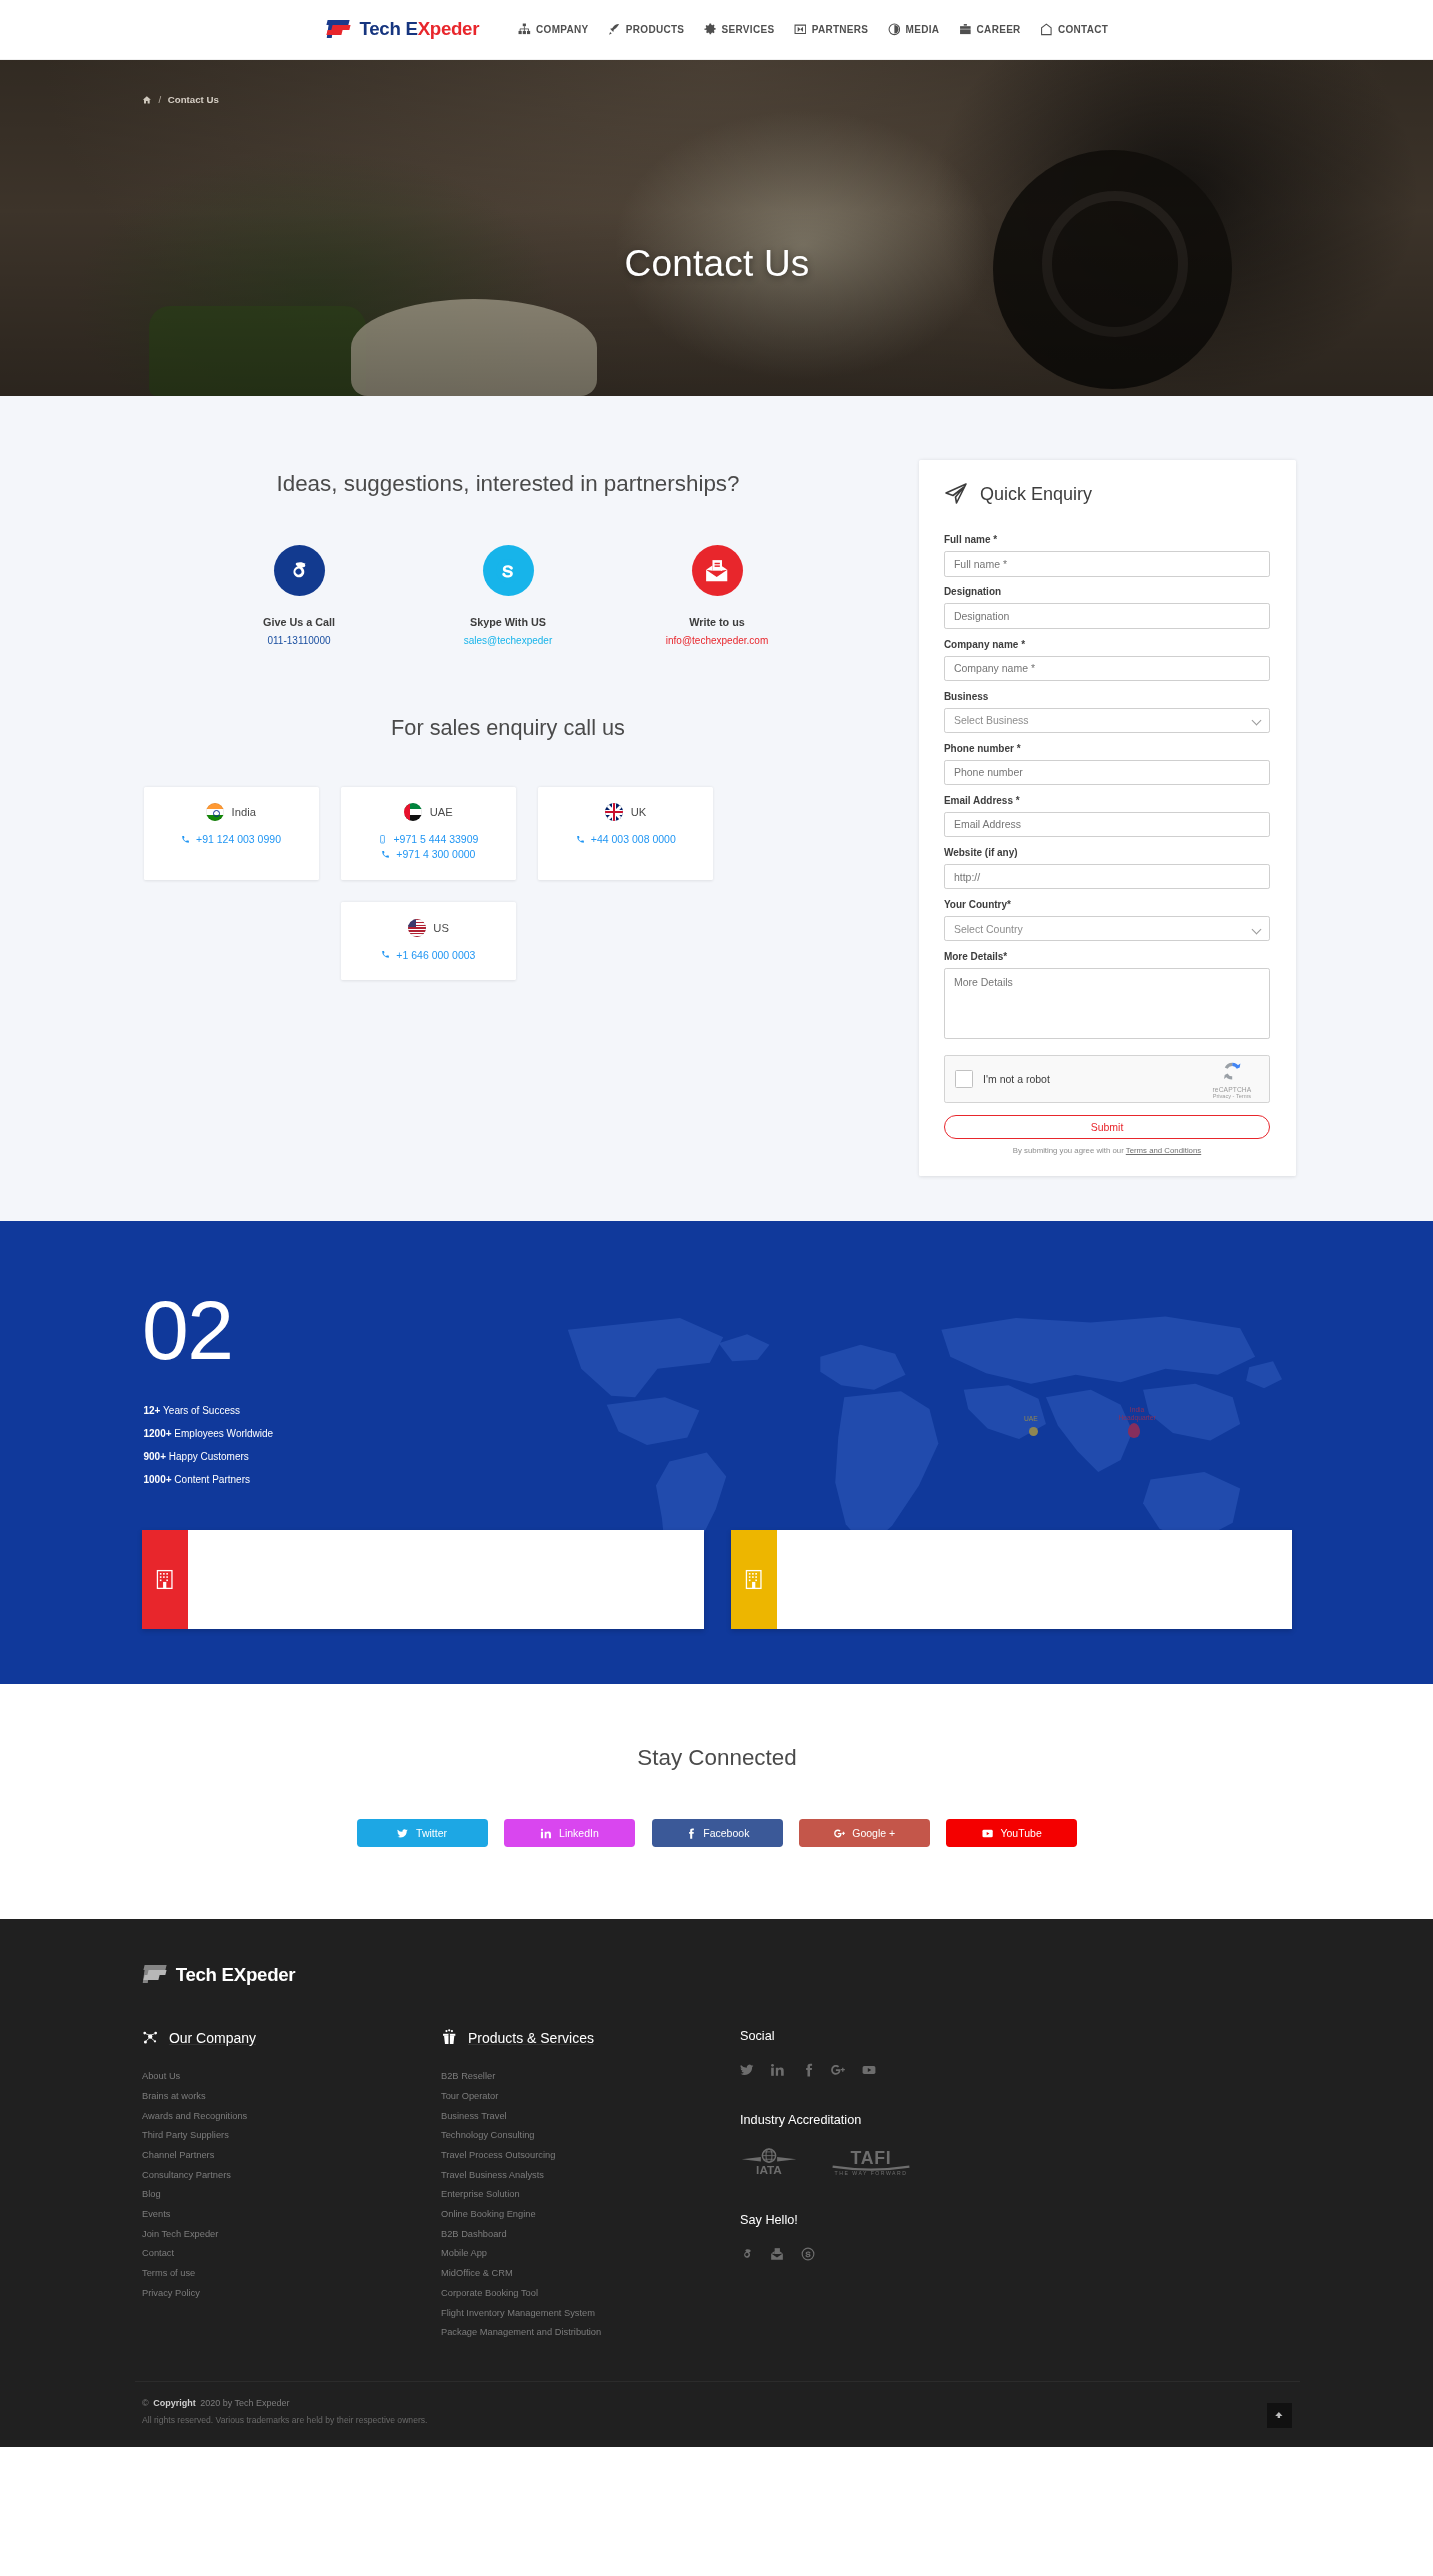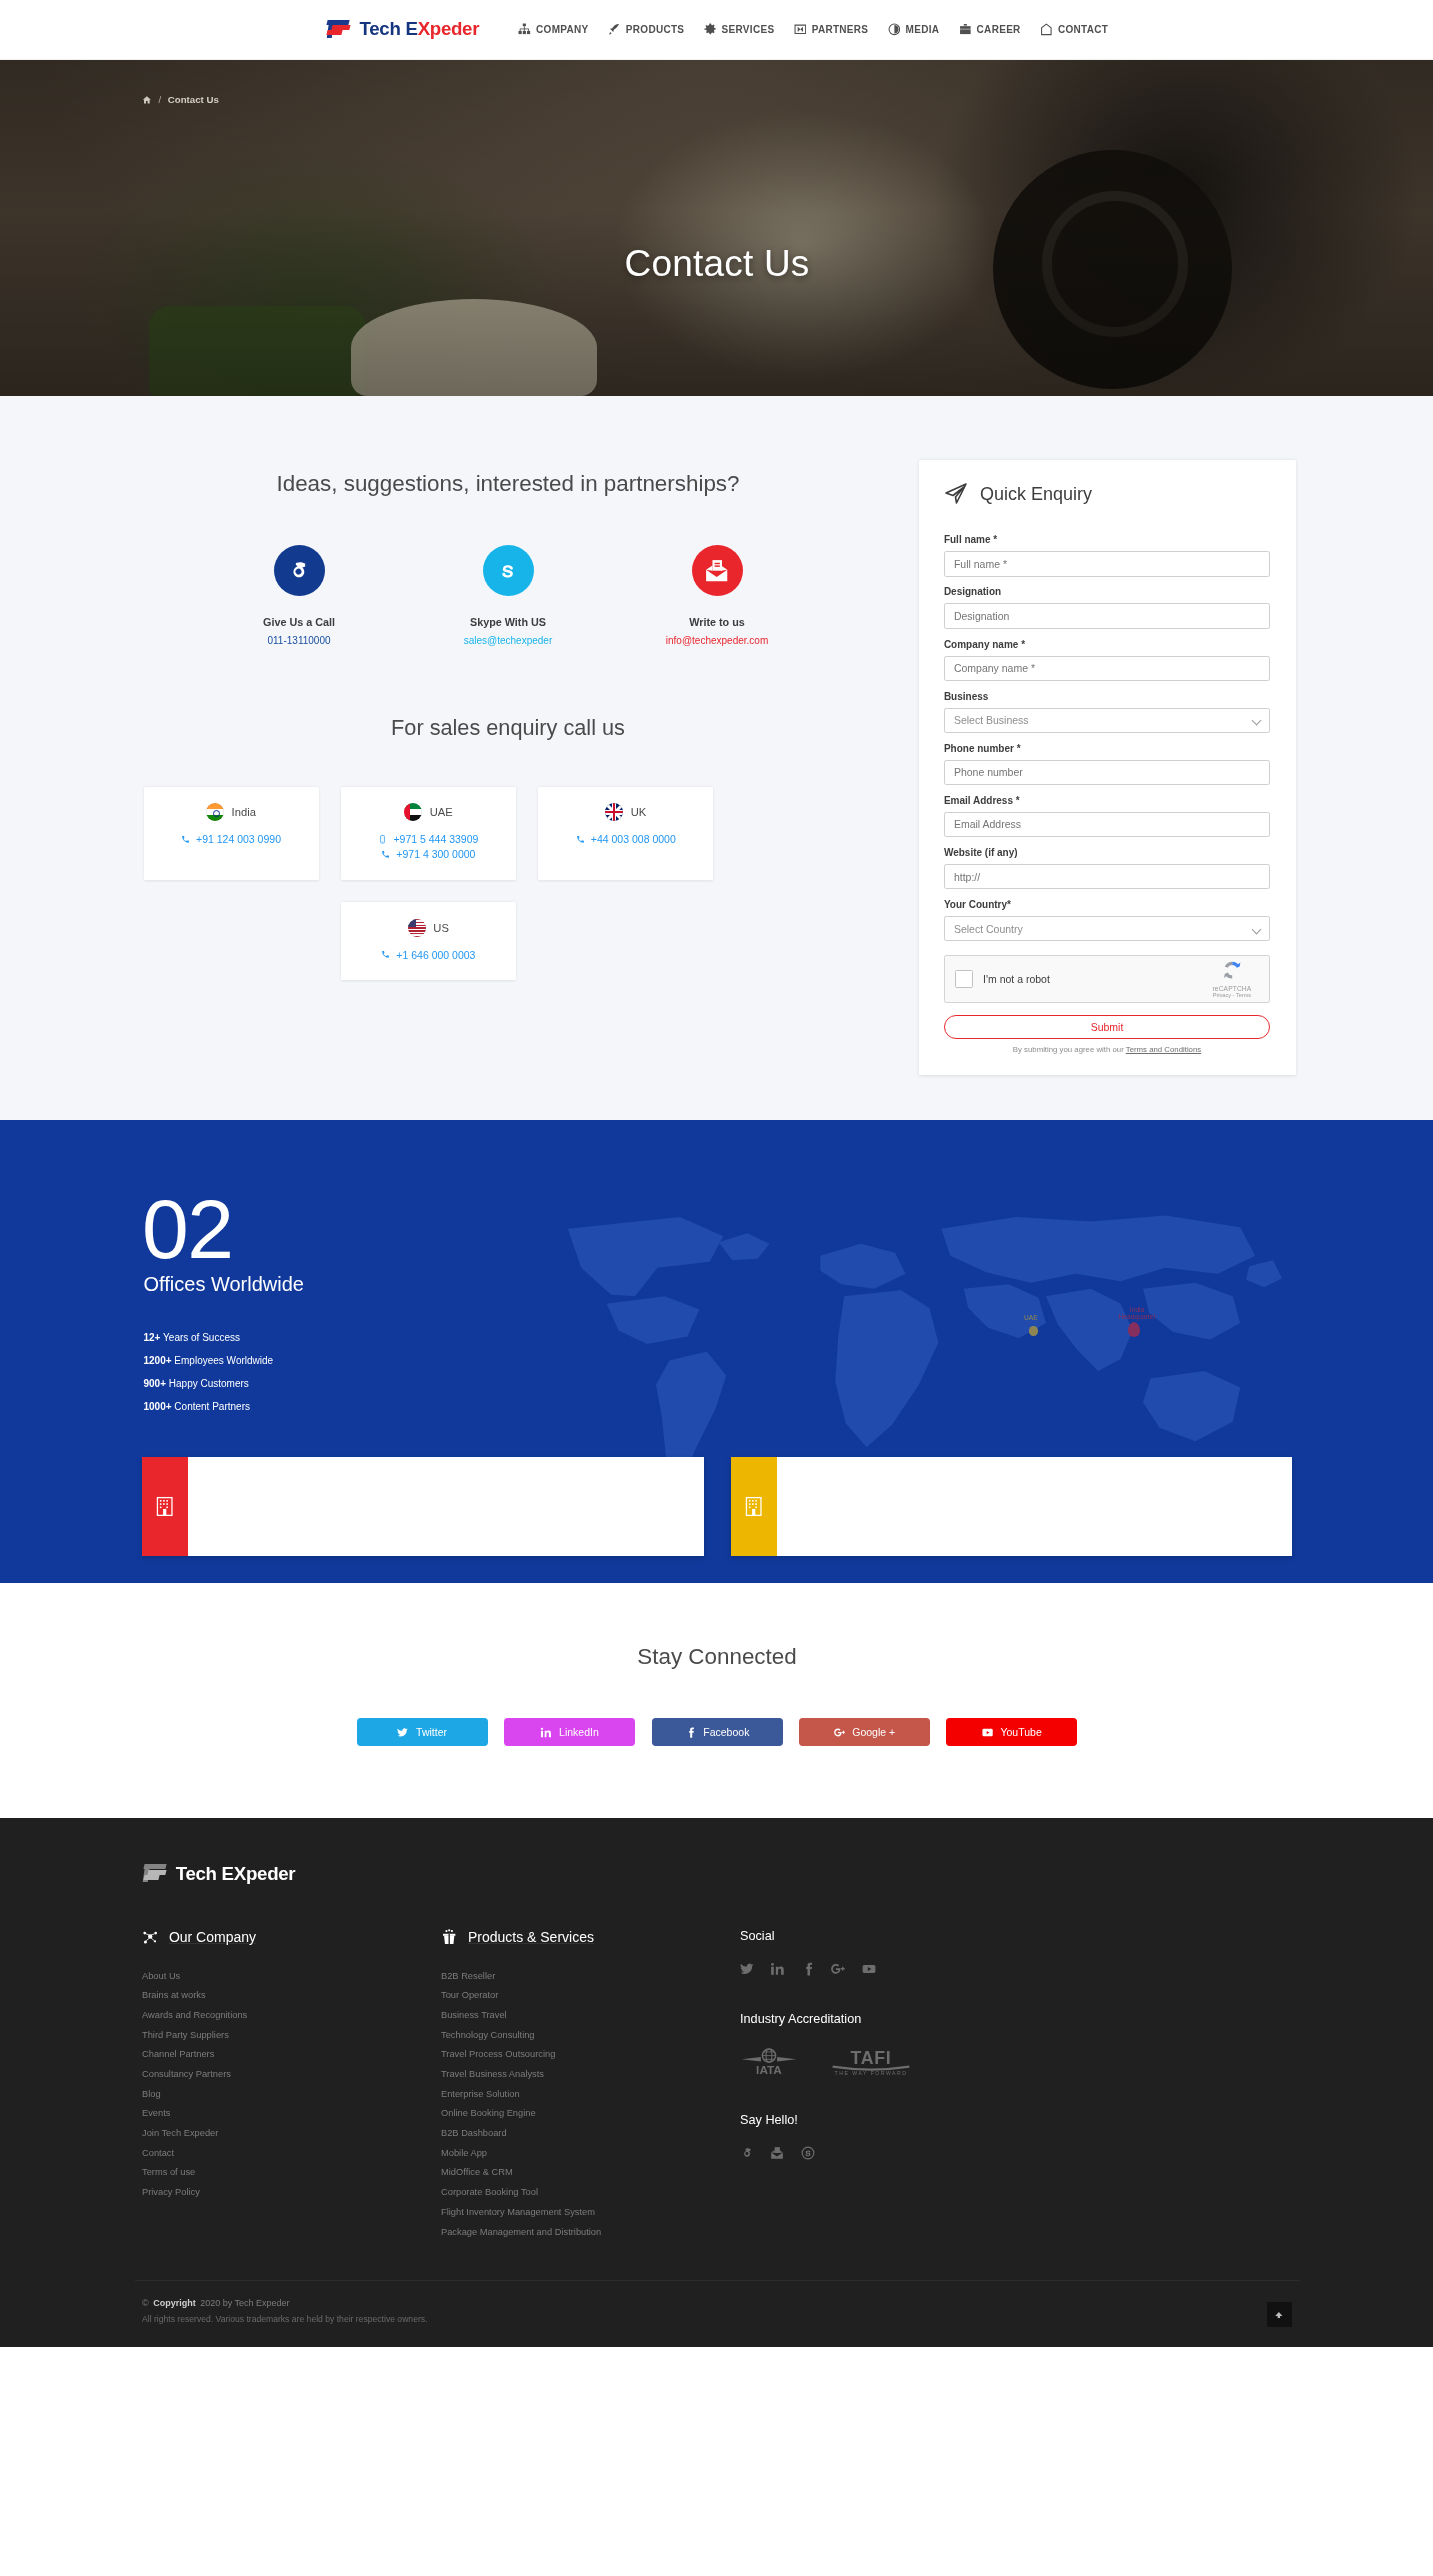--- a/index.html
+++ b/index.html
@@ -473,20 +473,22 @@
             <input class="finput" placeholder="Email Address" style=""></div>
 
           <div class="fld"><label class="flabel">Website (if any)</label>
             <input class="finput" placeholder="http://" style=""></div>
 
           <div class="fld">
               <label class="flabel">Your Country*</label>
             <div class="sel-wrap"><select class="fselect"><option>Select Country</option></select></div>
             </div>
 
+          <div class="fld"><label class="flabel">More Details*</label>
+            <textarea class="ftext" placeholder="More Details" style=""></textarea></div>
 
           <div class="captcha">
             <div class="cbox"></div>
             <div class="ctext">I'm not a robot</div>
             <div class="cbrand">
               <svg class="logo" viewBox="0 0 24 24">
                   <path d="M12 3a9 9 0 018 5l-3 1.5A5.6 5.6 0 0012 6.5z" fill="#4285f4"></path>
                   <path d="M20 8l.8-4.3L17 6.5z" fill="#4285f4"></path>
                   <path d="M12 21a9 9 0 01-8-5l3-1.5A5.6 5.6 0 0012 17.5z" fill="#9aa0a6"></path>
                   <path d="M4 16l-.8 4.3L7 17.5z" fill="#9aa0a6"></path>
@@ -530,21 +532,20 @@
           <div class="pin-label">UAE</div>
           <div class="pin-dot"></div>
         </div>
         <div class="pin pin-ind">
           <div class="pin-label">India<br>Headquarter</div>
           <div class="pin-dot"></div>
         </div>
       </div>
 
       <div class="big-num">02</div>
-      <div class="off-sub">Offices Worldwide</div>
       <div class="stats">
         <div class="stat"><b>12+</b><span> Years of Success</span></div>
         <div class="stat"><b>1200+</b><span> Employees Worldwide</span></div>
         <div class="stat"><b>900+</b><span> Happy Customers</span></div>
         <div class="stat"><b>1000+</b><span> Content Partners</span></div>
       </div>
 
       <div class="addr-row">
         <div class="addr">
           <div class="addr-ico red">

